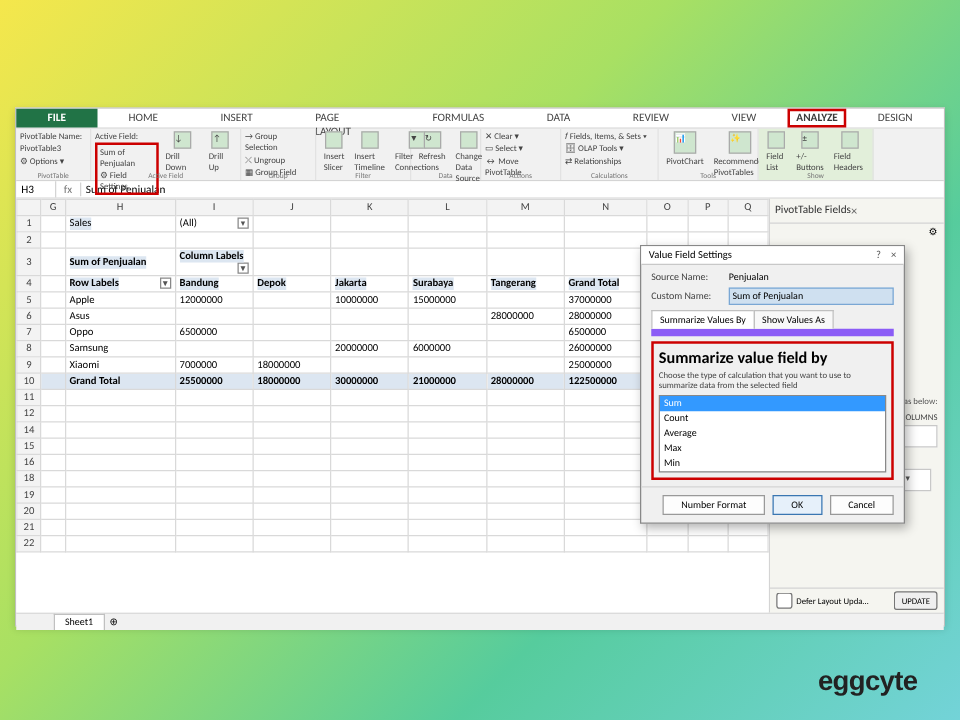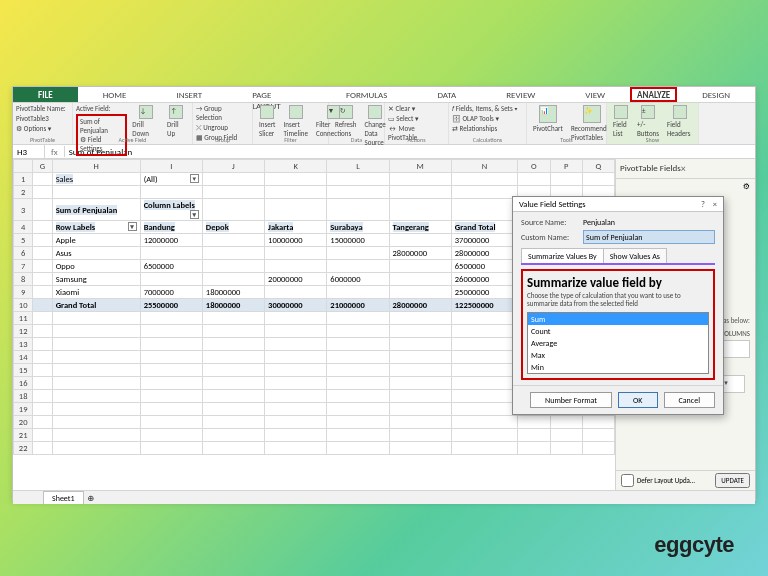--- a/index.html
+++ b/index.html
@@ -48,21 +48,21 @@
   .sheet-tabs{ height:14px; background:#f1f1f1; border-top:1px solid #d4d4d4; display:flex; align-items:center; font-size:8px; padding-left:30px;}
   .sheet-tab{ background:#fff; border:1px solid #c0c0c0; border-bottom:none; padding:1px 8px;}
   .dialog { position:absolute; top:196px; left:512px; width:212px; background:#f0f0f0; border:1px solid #888; box-shadow:2px 3px 8px rgba(0,0,0,.3); font-size:8px; z-index:50;}
   .dlg-title{ background:#fff; border-bottom:1px solid #c8c8c8; padding:2px 6px; font-size:8.5px; display:flex; justify-content:space-between; align-items:center;}
   .dlg-title .controls span{ margin-left:6px; cursor:pointer; color:#555;}
   .dlg-body{ padding:5px 8px;}
   .dlg-row{ display:flex; align-items:center; gap:6px; margin-bottom:3px; font-size:8px;}
   .dlg-row label{ width:56px; color:#444;}
   .dlg-row .val{ flex:1; }
   .dlg-row input{ width:100%; font-size:8px; padding:1px 2px; border:1px solid #7aa7d4; background:#cfe0f0;}
-  .dlg-tabs{ display:flex; border-bottom:2px solid #8b5cf6; margin:4px 0 0;align-items:center;}
+  .dlg-tabs{ display:flex; border-bottom:6px solid #8b5cf6; margin:4px 0 0;align-items:center;}
   .dlg-tab{ padding:2px 6px; font-size:8px; border:1px solid #c0c0c0; border-bottom:none; background:#f8f8f8; margin-right:-1px;}
   .dlg-tab.active{ background:#fff;}
   .summ-box{ border:2px solid #c00; padding:4px; margin-top:4px;}
   .summ-box .st{ font-weight:700; font-size:13px;}
   .summ-box .desc{ font-size:7px; color:#444; margin:2px 0 3px; line-height:1.2;}
   .summ-list{ border:1px solid #888; background:#fff; height:62px; overflow-y:scroll; font-size:8px;}
   .summ-list div{ padding:1px 3px;}
   .summ-list div.sel{ background:#3399ff; color:#fff;}
   .dlg-foot{ display:flex; justify-content:flex-end; gap:6px; padding:6px 8px; border-top:1px solid #d4d4d4;}
   .dlg-foot button{ font-size:8px; padding:2px 14px; border:1px solid #999; background:#fdfdfd;}
@@ -413,34 +413,20 @@
               <td></td>
               <td></td>
               <td></td>
               <td></td>
               <td></td>
               <td></td>
               <td></td>
               <td></td>
             </tr>
             <tr>
-              <th>13</th>
-              <td></td>
-              <td></td>
-              <td></td>
-              <td></td>
-              <td></td>
-              <td></td>
-              <td></td>
-              <td></td>
-              <td></td>
-              <td></td>
-              <td></td>
-            </tr>
-            <tr>
               <th>14</th>
               <td></td>
               <td></td>
               <td></td>
               <td></td>
               <td></td>
               <td></td>
               <td></td>
               <td></td>
               <td></td>

